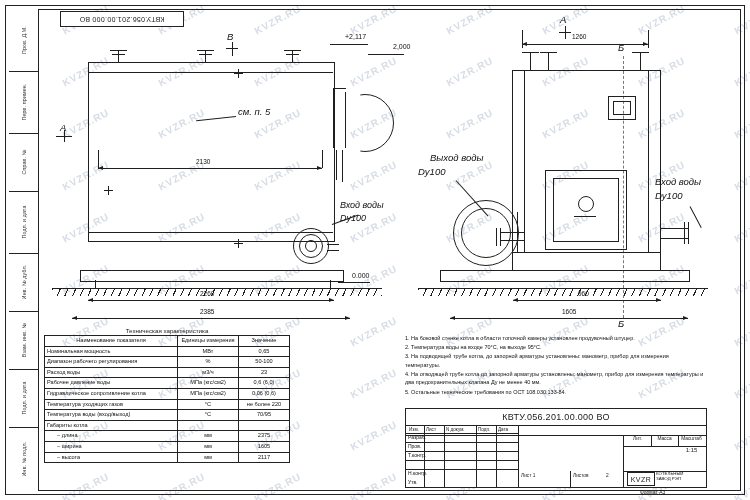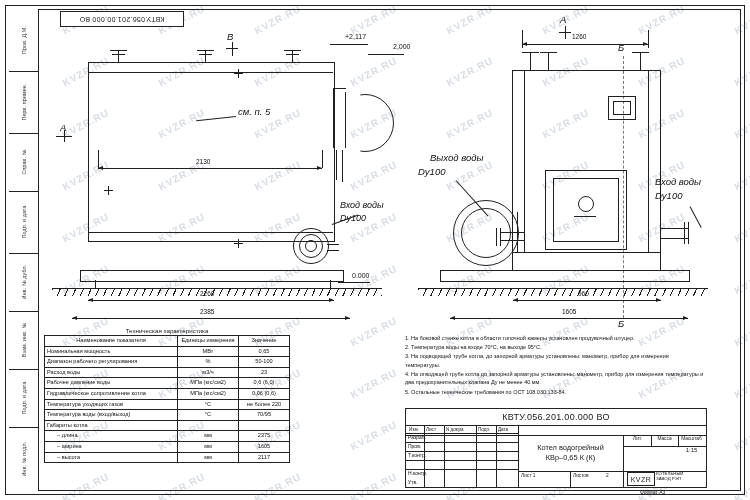--- a/index.html
+++ b/index.html
@@ -466,24 +466,20 @@
       <div class="vline" style="left:38px;top:0;height:62px;"></div>
       <div class="vline" style="left:70px;top:0;height:62px;"></div>
       <div class="vline" style="left:90px;top:0;height:62px;"></div>
       <div class="rlbl" style="top:9px;">Разраб.</div>
       <div class="rlbl" style="top:18px;">Пров.</div>
       <div class="rlbl" style="top:27px;">Т.контр.</div>
       <div class="rlbl" style="top:45px;">Н.контр.</div>
       <div class="rlbl" style="top:54px;">Утв.</div>
     </div>
 
-    <div class="mid">
-      <b>Котел водогрейный</b>
-      <b>КВр–0,65  К  (К)</b>
-    </div>
 
     <div class="right">
       <div class="vline" style="left:27px;top:0;height:11px;"></div>
       <div class="vline" style="left:54px;top:0;height:11px;"></div>
       <div style="position:absolute;left:0;top:11px;width:83px;height:1px;background:#222;"></div>
       <div class="r3" style="left:0;">Лит.</div>
       <div class="r3" style="left:27px;">Масса</div>
       <div class="r3" style="left:54px;">Масштаб</div>
       <div class="r3v" style="left:54px;">1:15</div>
     </div>

